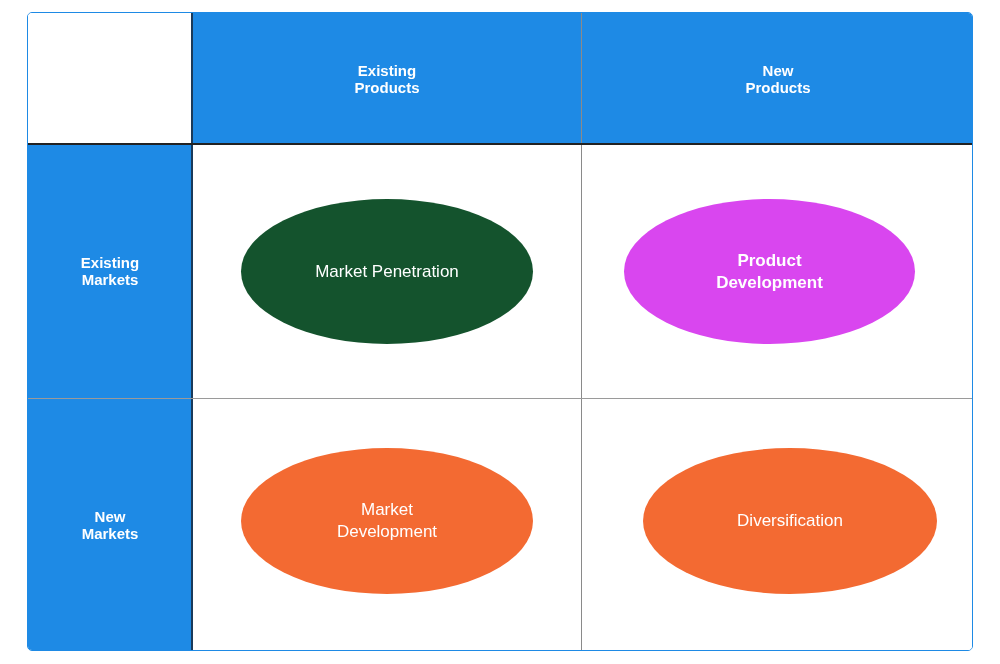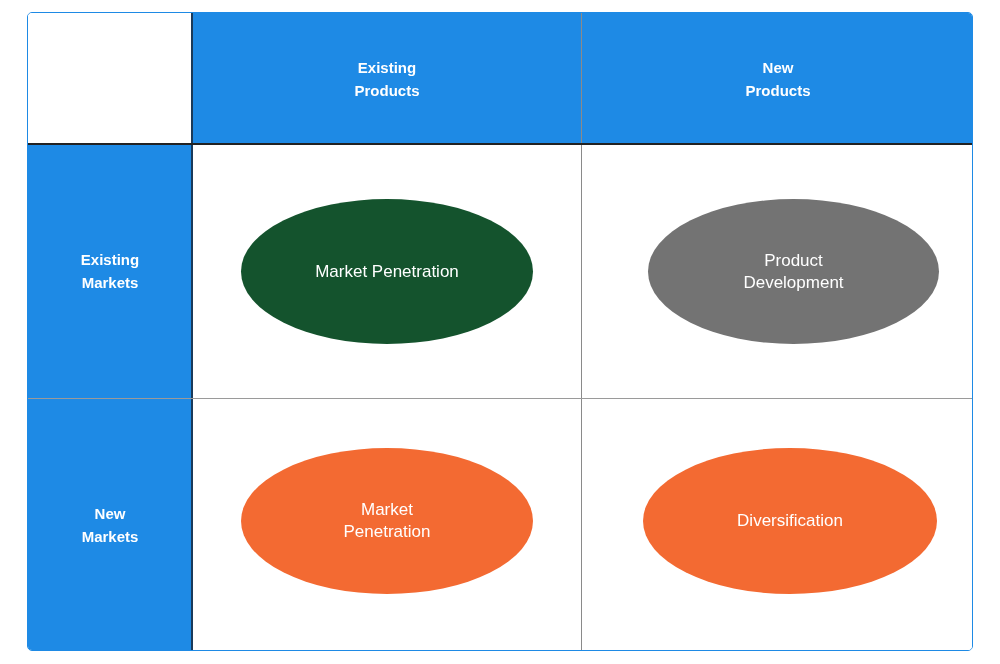--- a/index.html
+++ b/index.html
@@ -1,21 +1,21 @@
 <!DOCTYPE html>
 <html><head>
   <meta charset="utf-8">
   <style>
     html, body { margin: 0; padding: 0; background: #ffffff; }
     body { width: 1000px; height: 664px; position: relative; overflow: hidden;
            font-family: "Liberation Sans", sans-serif; }
     .frame { position: absolute; left: 27px; top: 12px; width: 946px; height: 639px;
              border: 1px solid #1e8ae5; border-radius: 5px; box-sizing: border-box; overflow: hidden; background: #fff; }
     .cell { position: absolute; box-sizing: border-box; display: flex; align-items: center; justify-content: center; text-align: center; }
-    .hdr { background: #1e8ae5; color: #ffffff; font-weight: bold; font-size: 15px; line-height: 23px; white-space: pre-line; }
+    .hdr { background: #1e8ae5; color: #ffffff; font-weight: bold; font-size: 15px; line-height: 17px; white-space: pre-line; }
     .blank { background: #ffffff; }
     .body { background: #ffffff; }
     .vline { position: absolute; width: 1px; background: #8a8a8a; }
     .hline { position: absolute; height: 1px; background: #9a9a9a; }
     .darkv { position: absolute; width: 2px; background: #1a3a5a; }
     .darkh { position: absolute; height: 2px; background: #222; }
     .ellipse { position: absolute; border-radius: 50%; display: flex; align-items: center; justify-content: center;
                text-align: center; color: #ffffff; font-size: 17px; line-height: 22px; white-space: pre-line; }
   </style>
 </head>
@@ -39,18 +39,18 @@
   <div class="cell body" style="left:554px;top:131px;width:392px;height:254px;"></div>
   <div class="cell body" style="left:164px;top:385px;width:390px;height:254px;"></div>
   <div class="cell body" style="left:554px;top:385px;width:392px;height:254px;"></div>
 
   <div class="darkv" style="left:163px;top:0;height:639px;"></div>
   <div class="vline" style="left:553px;top:0;height:639px;"></div>
   <div class="darkh" style="left:0;top:130px;width:946px;"></div>
   <div class="hline" style="left:0;top:385px;width:946px;"></div>
 
   <div class="ellipse" style="left:213px;top:186px;width:292px;height:145px;background:#14532d;">Market Penetration</div>
-  <div class="ellipse" style="left:620px;top:186px;width:291px;height:145px;background:#737373;">Product
+  <div class="ellipse" style="left:596px;top:186px;width:291px;height:145px;background:#d946ef;font-weight:bold;">Product
 Development</div>
   <div class="ellipse" style="left:213px;top:435px;width:292px;height:146px;background:#f36a32;">Market
-Penetration</div>
+Development</div>
   <div class="ellipse" style="left:615px;top:435px;width:294px;height:146px;background:#f36a32;text-align:center;">Diversification</div>
 </div>
 
 </body></html>

